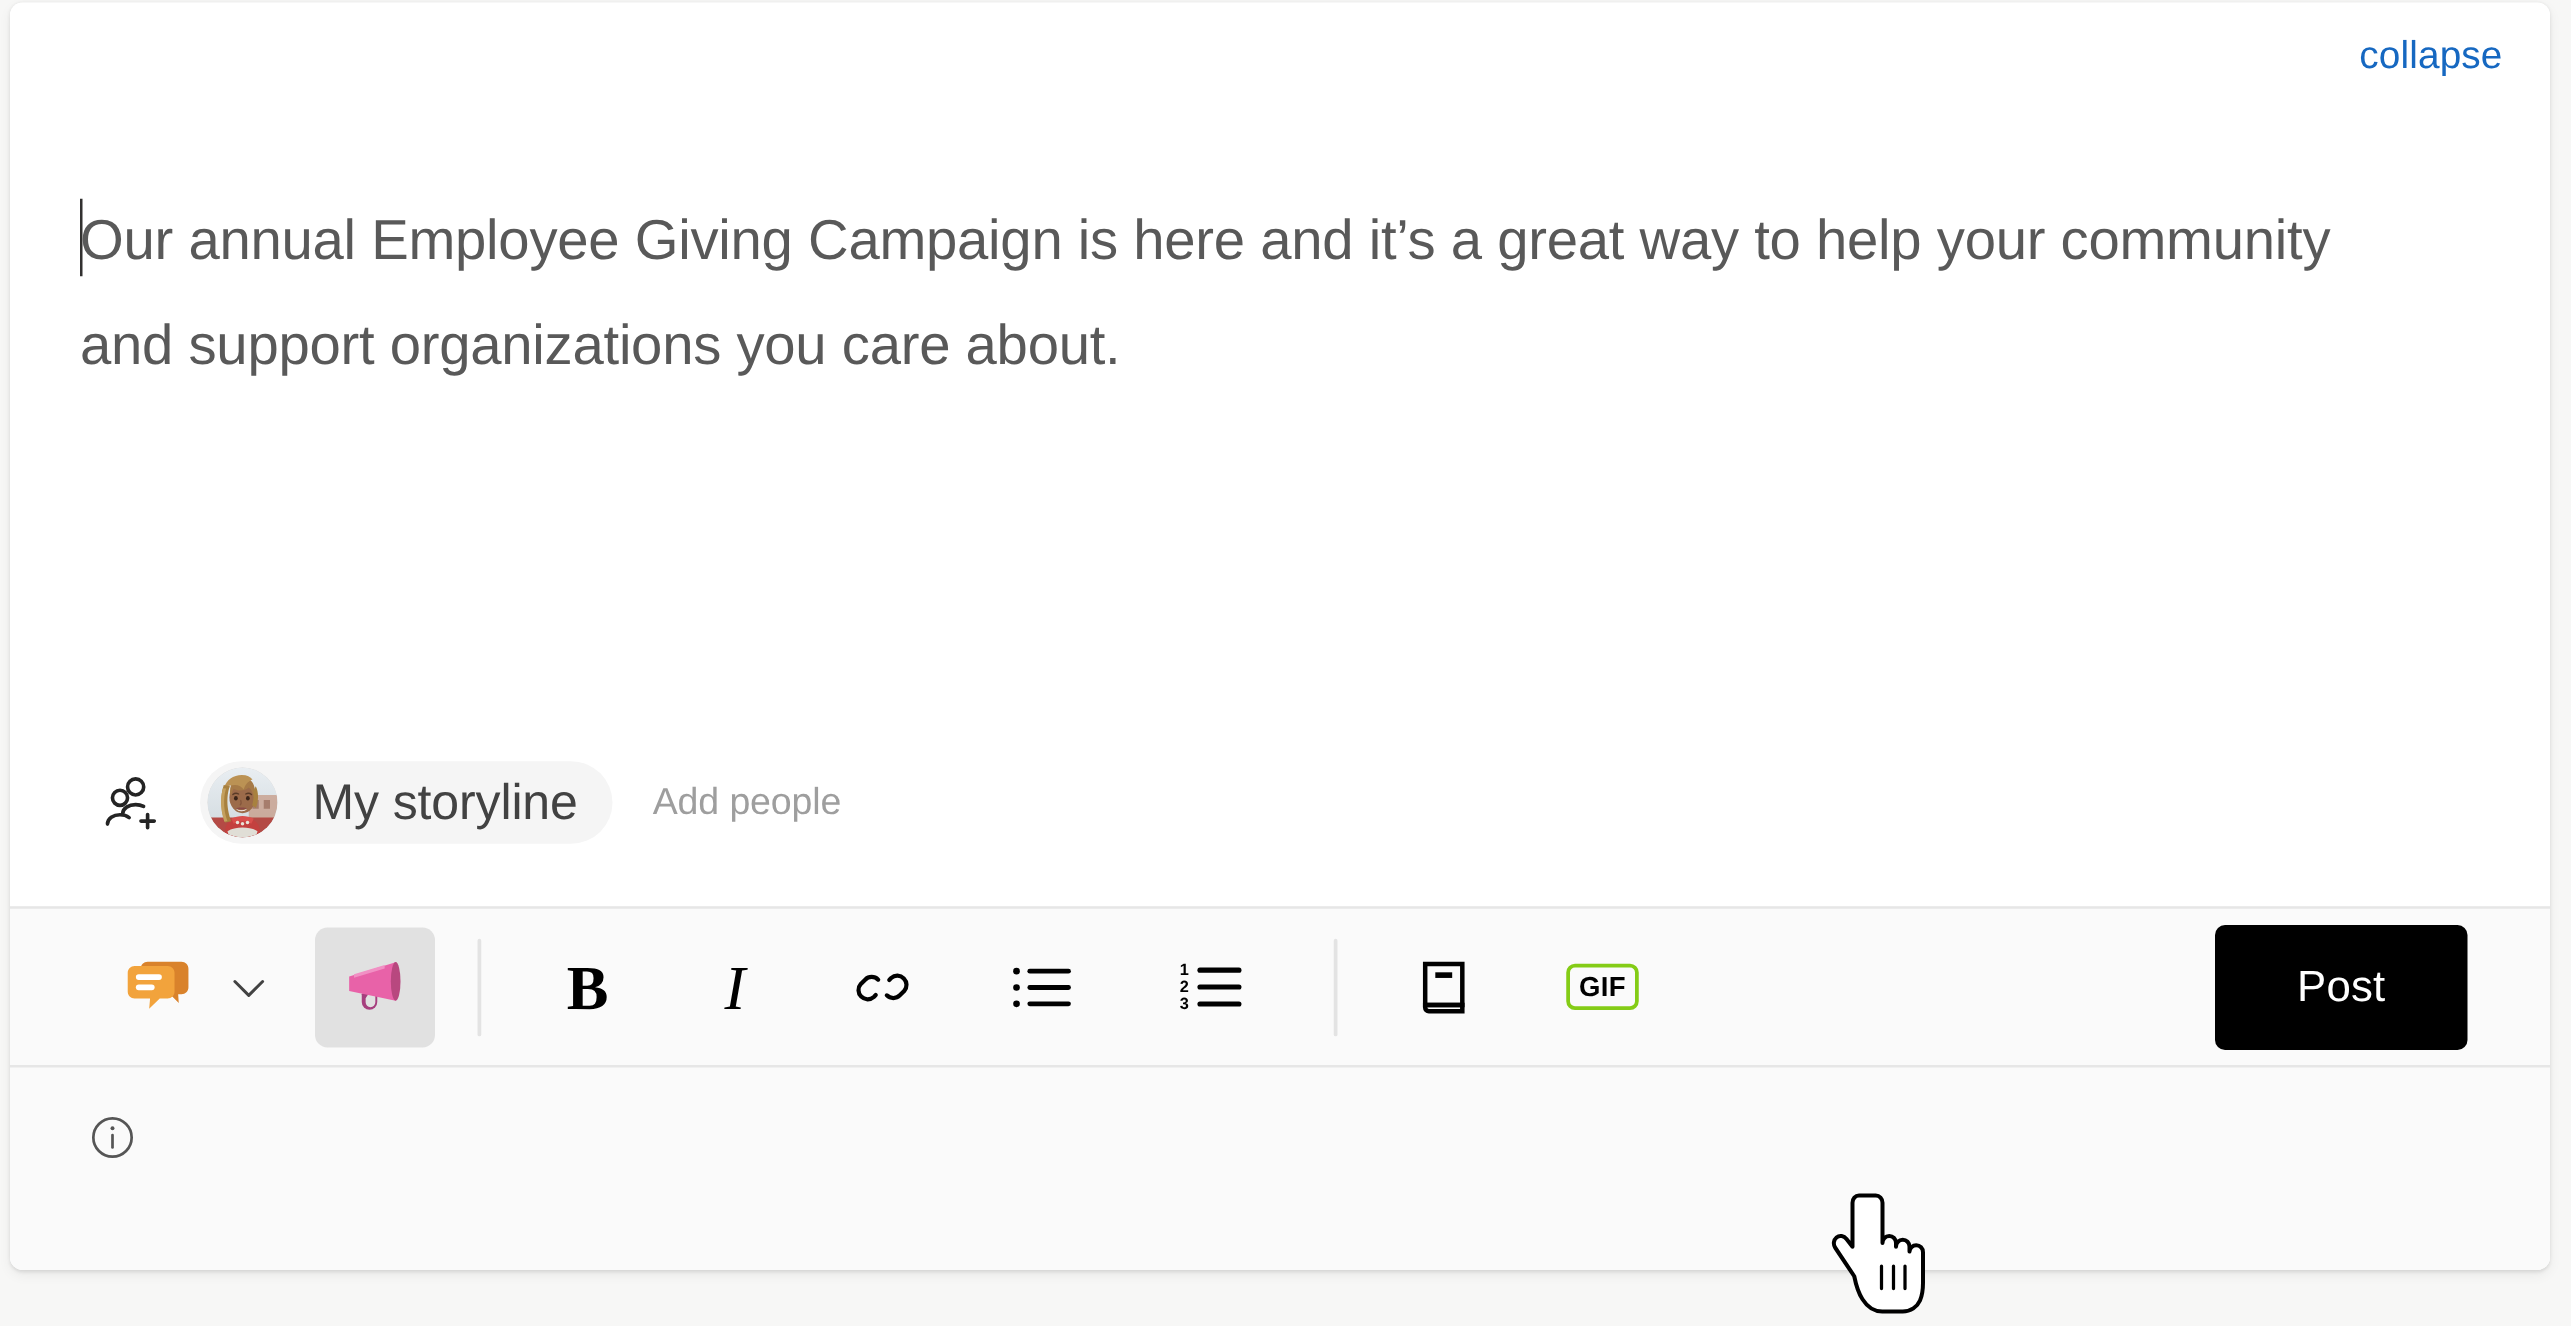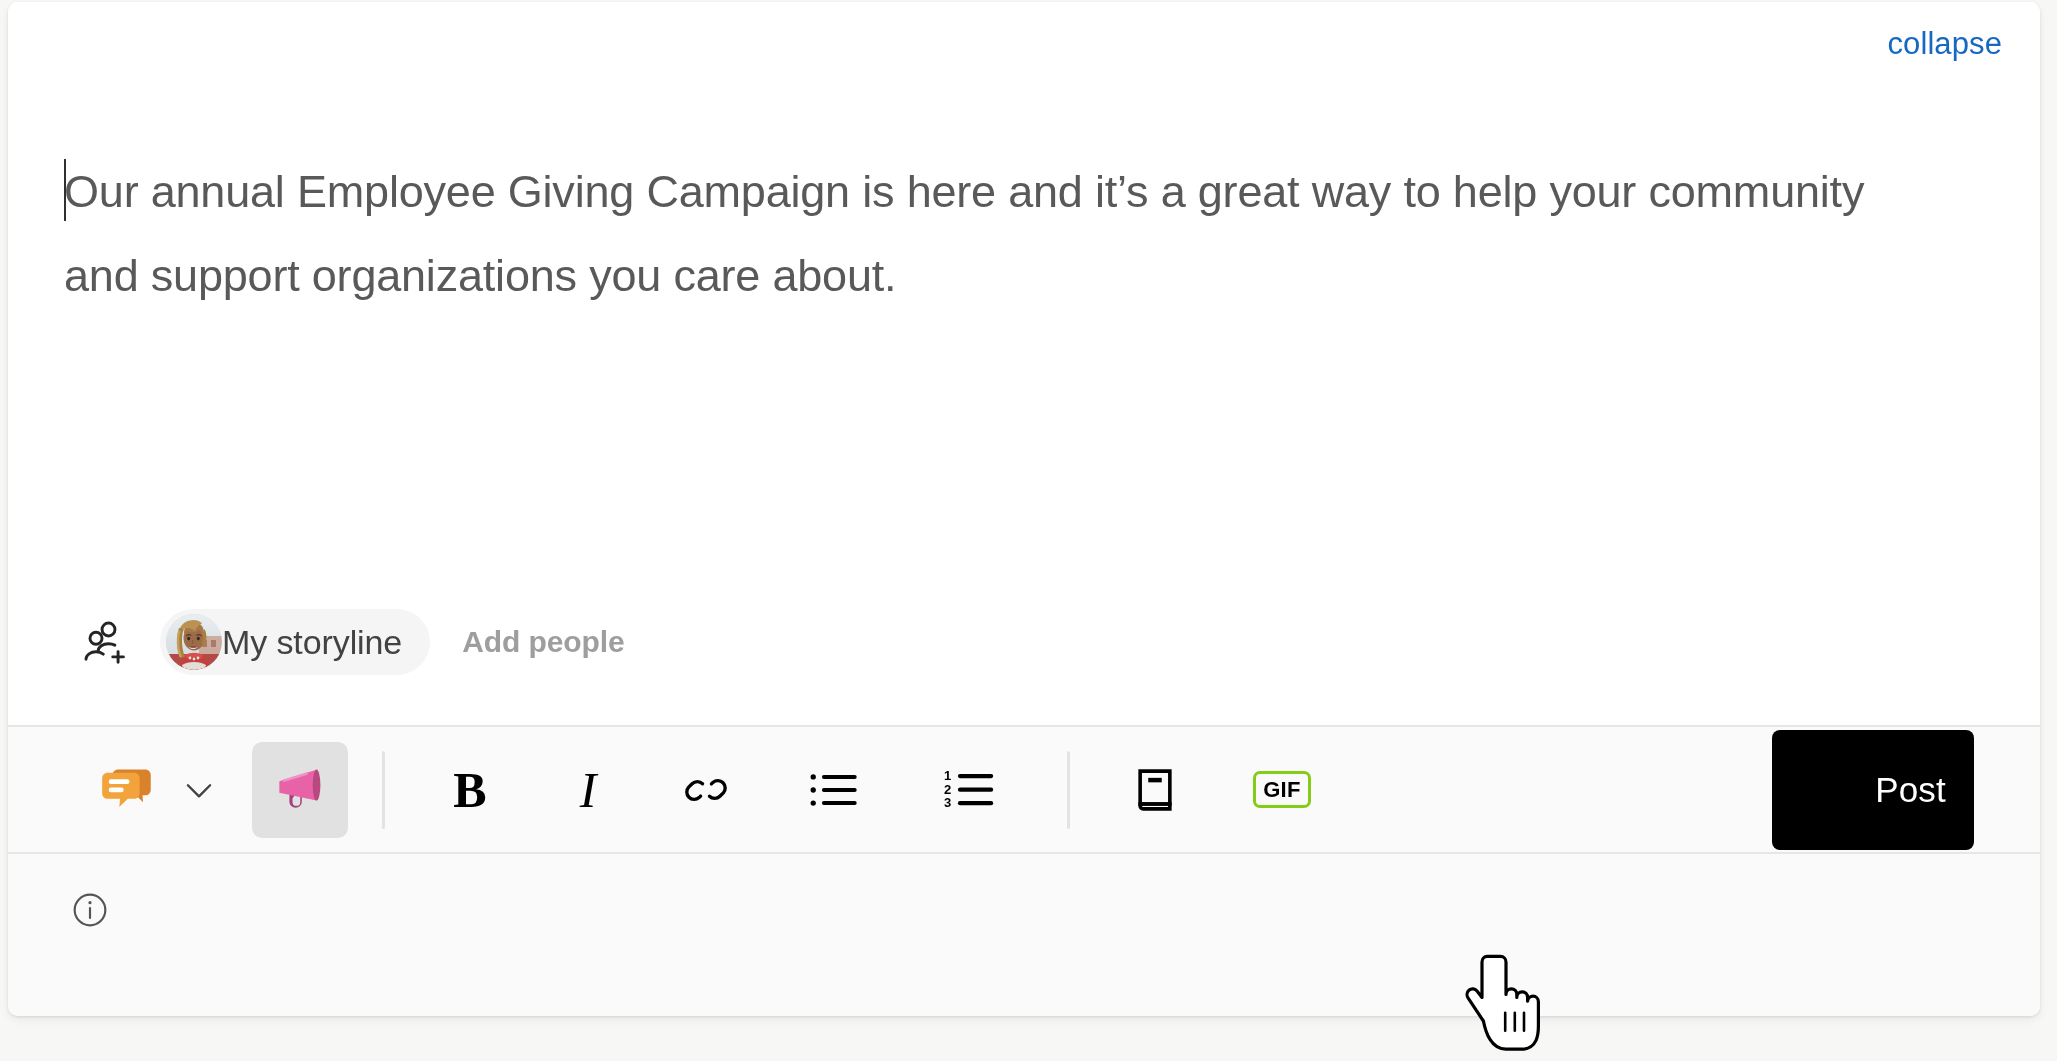--- a/index.html
+++ b/index.html
@@ -100,34 +100,33 @@
   .avatar {
     width: 56px;
     height: 56px;
     border-radius: 50%;
     overflow: hidden;
     flex: 0 0 auto;
     background: #d8d8d8;
   }
   .avatar svg { display: block; }
   .audience-name {
-    font-size: 34px;
+    font-size: 40px;
     color: #424242;
-    margin-left: 0;
+    margin-left: 28px;
     white-space: nowrap;
     letter-spacing: -0.1px;
   }
   .add-people {
     font-size: 30px;
     color: #9e9e9e;
     margin-left: 32px;
     cursor: text;
     white-space: nowrap;
     letter-spacing: -0.1px;
-    font-weight: bold;
   }
 
   
   .toolbar {
     flex: 0 0 125px;
     background: #fafafa;
     border-top: 2px solid #e6e6e6;
     display: flex;
     align-items: center;
     padding: 0 66px 0 84px;
@@ -193,28 +192,27 @@
     letter-spacing: 0.3px;
     font-family: "Liberation Sans", sans-serif;
   }
   .spacer { flex: 1 1 auto; }
 
   .post-button {
     background: #000000;
     color: #ffffff;
     border: none;
     border-radius: 8px;
-    height: 120px;
+    height: 100px;
     min-width: 202px;
     font-size: 35px;
     font-family: "Liberation Sans", sans-serif;
     cursor: pointer;
     letter-spacing: 0.2px;
     padding: 0 28px;
-    text-align: right;
   }
 
   
   .notice-bar {
     flex: 1 1 auto;
     background: #fafafa;
     border-top: 2px solid #e6e6e6;
     display: flex;
     align-items: flex-start;
     padding: 34px 0 0 62px;

